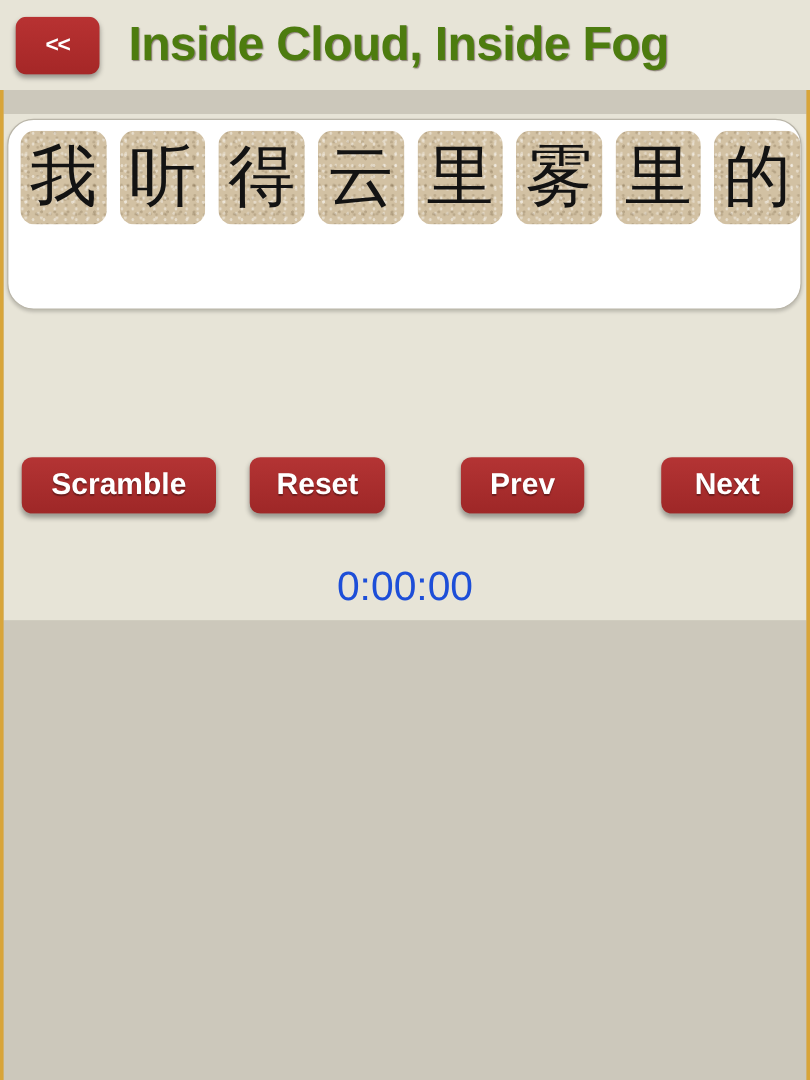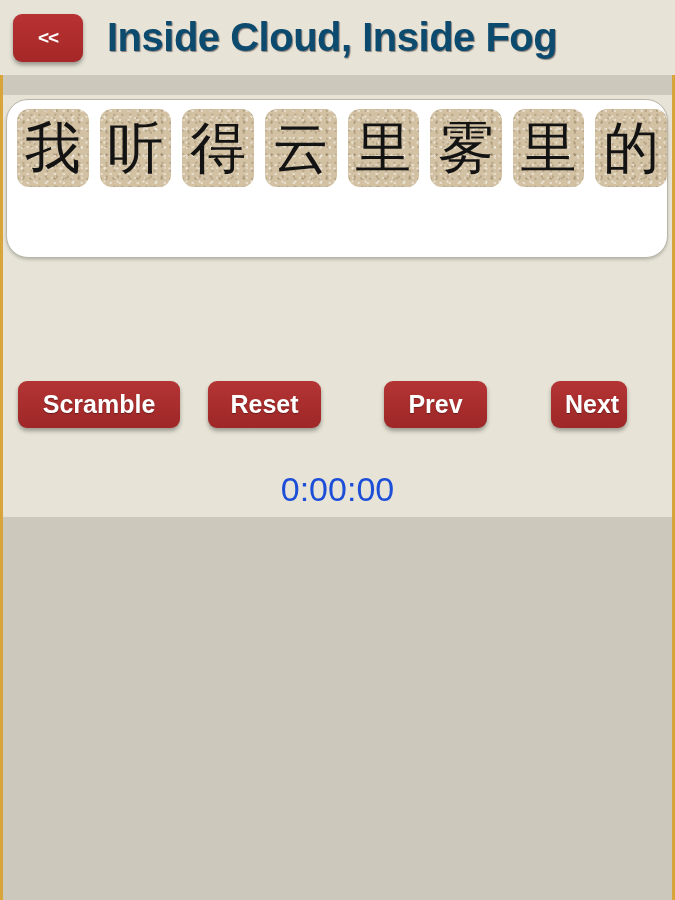--- a/index.html
+++ b/index.html
@@ -65,21 +65,21 @@
     cursor: pointer;
     box-shadow: 0 3px 4px rgba(0,0,0,0.35);
     font-family: "Liberation Sans", sans-serif;
     flex: 0 0 auto;
   }
 
   #page-title {
     margin-left: 24px;
     font-size: 40px;
     font-weight: bold;
-    color: #0c4a6e;
+    color: #4d7c0f;
     text-shadow: 1px 1px 1px rgba(60,40,40,0.55);
     white-space: nowrap;
     letter-spacing: -0.5px;
     font-family: "Liberation Sans", sans-serif;
   }
 
   
   #sub-band {
     position: absolute;
     left: 0; top: 75px;
@@ -165,21 +165,21 @@
     cursor: pointer;
     box-shadow: 0 3px 4px rgba(0,0,0,0.33);
     text-shadow: 0 1px 1px rgba(0,0,0,0.35);
     font-family: "Liberation Sans", sans-serif;
     padding: 0 14px;
   }
 
   #btn-scramble { left: 3px;   width: 162px; }
   #btn-reset    { left: 193px; width: 113px; }
   #btn-prev     { left: 369px; width: 103px; }
-  #btn-next     { left: 536px; width: 76px; }
+  #btn-next     { left: 536px; width: 110px; }
 
   
   #timer {
     position: absolute;
     left: 0;
     top: 375px;
     width: 669px;
     text-align: center;
     font-size: 34px;
     color: #1d4ed8;

